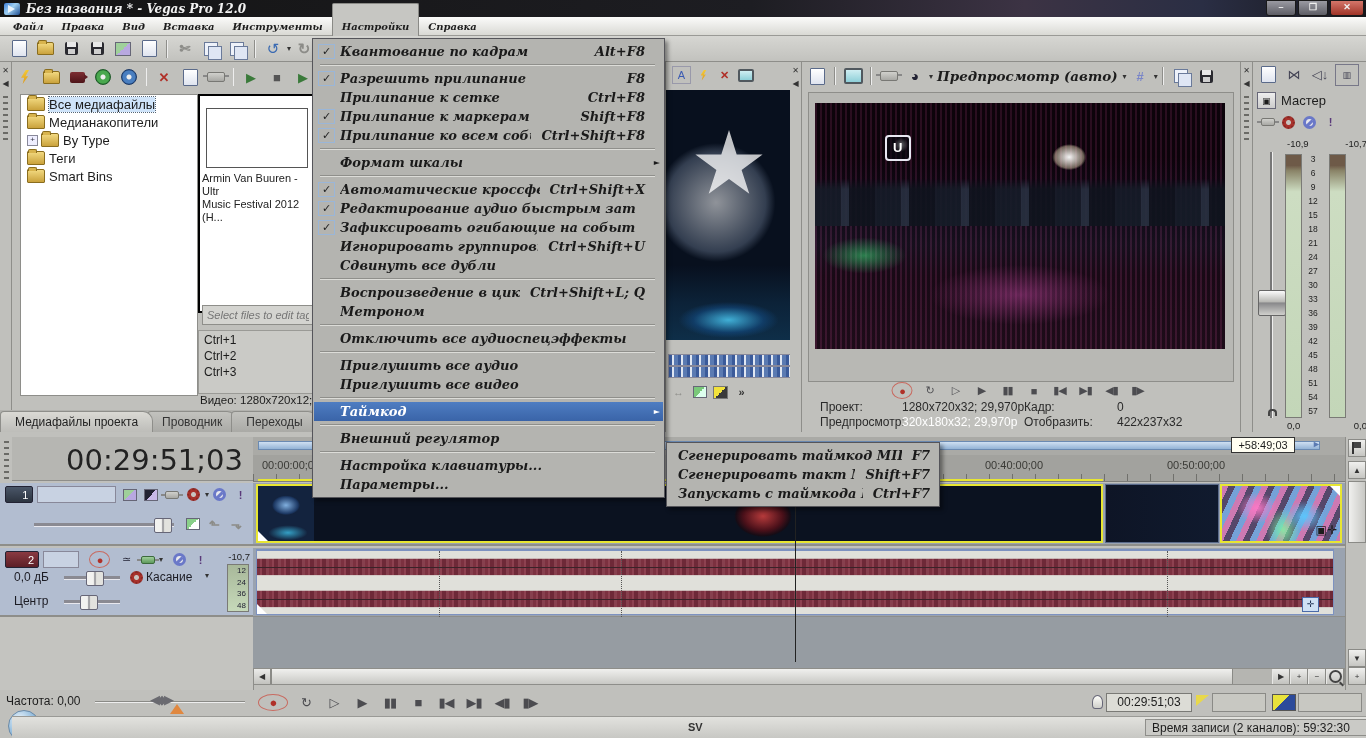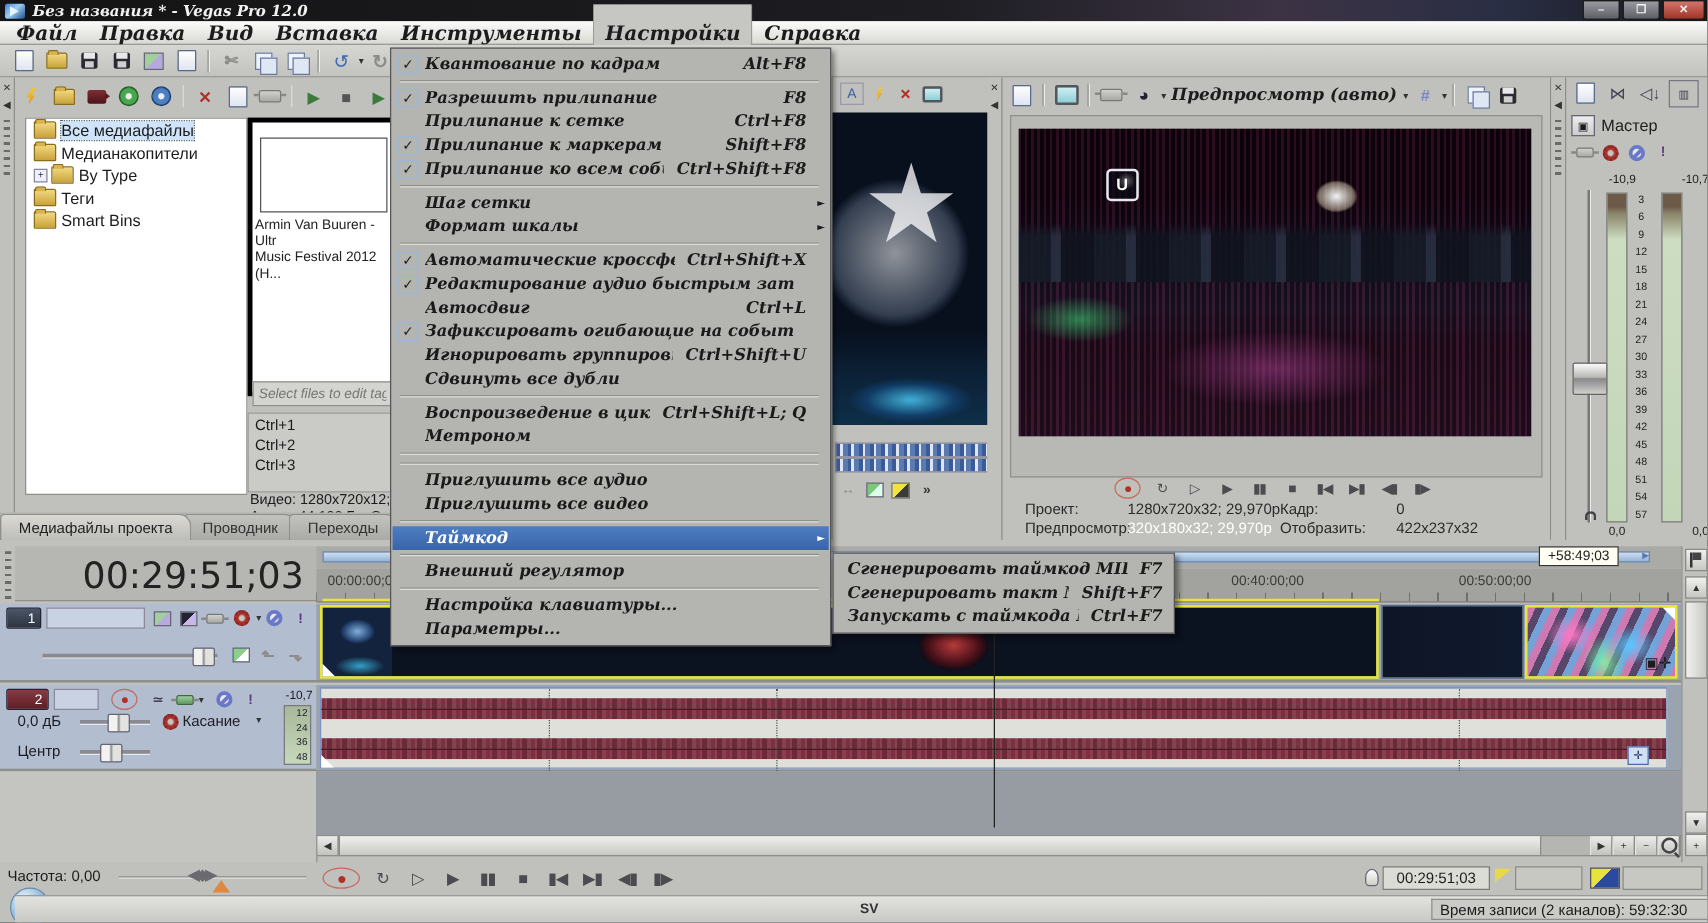--- a/index.html
+++ b/index.html
@@ -13,21 +13,21 @@
   .appicon{width:16px;height:12px;margin:0 6px 0 4px;background:linear-gradient(135deg,#3d7fd9,#9fd0f2 45%,#1d4c8f);border-radius:2px;position:relative;}
   .appicon::before{content:"";position:absolute;left:4px;top:2px;border-left:7px solid #eaf4fc;border-top:4px solid transparent;border-bottom:4px solid transparent;}
   .title-text{color:#f2f2f2;font-size:12px;}
   .winbtns{position:absolute;right:2px;top:0;display:flex;}
   .winbtn{width:28px;height:14px;margin-left:2px;border:1px solid #1a1a1a;border-radius:0 0 3px 3px;
           background:linear-gradient(#9a9aa2,#5e5e66);color:#f0f0f0;font-size:9px;line-height:12px;text-align:center;font-weight:bold;}
   .winbtn.close{background:linear-gradient(#d4766a,#a03428);width:32px;}
 
   
   .menubar{left:0;top:17px;width:1366px;height:19px;background:linear-gradient(#fbfbfa,#d9d9d4);border-bottom:1px solid #9a9a96;display:flex;align-items:center;padding-left:4px;box-sizing:border-box;}
-  .menu-item{padding:14px 9px;height:17px;line-height:17px;font-size:16px;}
+  .menu-item{padding:14px 9px;height:17px;line-height:17px;font-size:10px;}
   .menu-item.active{border:1px solid #8a8a86;border-bottom-color:#b4b4b0;background:#c6c6c2;border-radius:2px 2px 0 0;}
 
   
   .toolbar{left:0;top:36px;width:1366px;height:26px;background:linear-gradient(#d6d6d2,#c2c2be);border-bottom:1px solid #8e8e8a;display:flex;align-items:center;padding-left:6px;box-sizing:border-box;}
   .ic{display:inline-flex;align-items:center;justify-content:center;width:22px;height:20px;margin:0 2px;font-size:13px;color:#3c3c44;flex:none;}
   .ic.small{width:17px;height:16px;font-size:11px;}
   .vsep{width:1px;height:18px;background:#8e8e8a;margin:0 4px;border-right:1px solid #eee;}
   .doc{width:13px;height:15px;background:linear-gradient(#fff,#dfe4ef);border:1px solid #5a6a8a;border-radius:1px;}
   .folder{width:15px;height:11px;background:linear-gradient(#f2d980,#caa23c);border:1px solid #8a6d1e;border-radius:1px 2px 1px 1px;position:relative;}
   .folder::before{content:"";position:absolute;left:0;top:-3px;width:7px;height:3px;background:#d8b44e;border:1px solid #8a6d1e;border-bottom:none;border-radius:2px 2px 0 0;}
@@ -72,21 +72,21 @@
   .media-panel{left:0;top:62px;width:312px;height:348px;background:#c0c0bc;display:flex;}
   .media-body{flex:1;position:relative;}
   .media-toolbar{position:absolute;left:0;top:2px;width:300px;height:26px;display:flex;align-items:center;}
   .tree{position:absolute;left:8px;top:32px;width:176px;height:300px;background:#fff;border:1px solid #8e8e8a;overflow:hidden;}
   .tree-row{display:flex;align-items:center;height:18px;padding-left:6px;white-space:nowrap;}
   .tree-row .plus{display:none;width:9px;height:9px;border:1px solid #889;background:#eef;font-size:8px;line-height:7px;text-align:center;margin-right:3px;color:#334;}
   .tree-row.expand .plus{display:inline-block;}
   .tree-row .ticon{width:16px;height:12px;margin-right:4px;flex:none;}
   .tree-row .lbl{font-size:13px;}
   .tree-row.selected .lbl{background:#cfe4fa;outline:1px dotted #567;}
-  .clipbin{position:absolute;left:186px;top:32px;width:114px;height:215px;background:#fff;border:4px solid #000000;}
+  .clipbin{position:absolute;left:186px;top:32px;width:114px;height:215px;background:#fff;border:2px solid #000000;}
   .thumb{position:absolute;left:6px;top:12px;width:100px;height:58px;border:1px solid #555;
      background:radial-gradient(30px 20px at 70% 35%,rgba(255,255,255,.95),rgba(160,200,255,.35) 60%,transparent 70%),
        radial-gradient(12px 8px at 15% 20%,rgba(200,220,255,.8),transparent),
        radial-gradient(40px 14px at 60% 90%,rgba(60,180,220,.8),transparent),
        linear-gradient(#0a1430,#123;);}
   .thumb-cap{position:absolute;left:2px;top:76px;width:110px;font-size:11px;line-height:13px;color:#222;}
   .tagbox{position:absolute;left:190px;top:243px;width:112px;height:20px;border:1px solid #8e8e8a;background:#d4d4d0;
           font-style:italic;color:#8a8a86;font-size:11px;padding:2px 4px;box-sizing:border-box;font-family:"Liberation Sans",sans-serif;}
   .shortcut-list{position:absolute;left:186px;top:268px;width:116px;height:60px;border:1px solid #9a9a96;background:#cacac6;padding-top:2px;}
   .shortcut-list div{height:16px;padding-left:5px;font-size:12px;}
@@ -792,25 +792,20 @@
         <span class="lbl">Прилипание ко всем событиям</span>
         <span class="sc">Ctrl+Shift+F8</span>
       </div>
 
       <div class="mi sep">
         
         
         
       </div>
 
-      <div class="mi arrow">
-        <span class="chk"></span>
-        <span class="lbl">Шаг сетки</span>
-        <span class="sc"></span>
-      </div>
 
       <div class="mi arrow">
         <span class="chk"></span>
         <span class="lbl">Формат шкалы</span>
         <span class="sc"></span>
       </div>
 
       <div class="mi sep">
         
         
@@ -822,25 +817,20 @@
         <span class="lbl">Автоматические кроссфейды</span>
         <span class="sc">Ctrl+Shift+X</span>
       </div>
 
       <div class="mi checked">
         <span class="chk"></span>
         <span class="lbl">Редактирование аудио быстрым затуханием</span>
         <span class="sc"></span>
       </div>
 
-      <div class="mi">
-        <span class="chk"></span>
-        <span class="lbl">Автосдвиг</span>
-        <span class="sc">Ctrl+L</span>
-      </div>
 
       <div class="mi checked">
         <span class="chk"></span>
         <span class="lbl">Зафиксировать огибающие на событиях</span>
         <span class="sc"></span>
       </div>
 
       <div class="mi">
         <span class="chk"></span>
         <span class="lbl">Игнорировать группировку событий</span>
@@ -870,20 +860,25 @@
         <span class="lbl">Метроном</span>
         <span class="sc"></span>
       </div>
 
       <div class="mi sep">
         
         
         
       </div>
 
+      <div class="mi">
+        <span class="chk"></span>
+        <span class="lbl">Отключить все аудиоспецэффекты</span>
+        <span class="sc"></span>
+      </div>
 
       <div class="mi sep">
         
         
         
       </div>
 
       <div class="mi">
         <span class="chk"></span>
         <span class="lbl">Приглушить все аудио</span>

